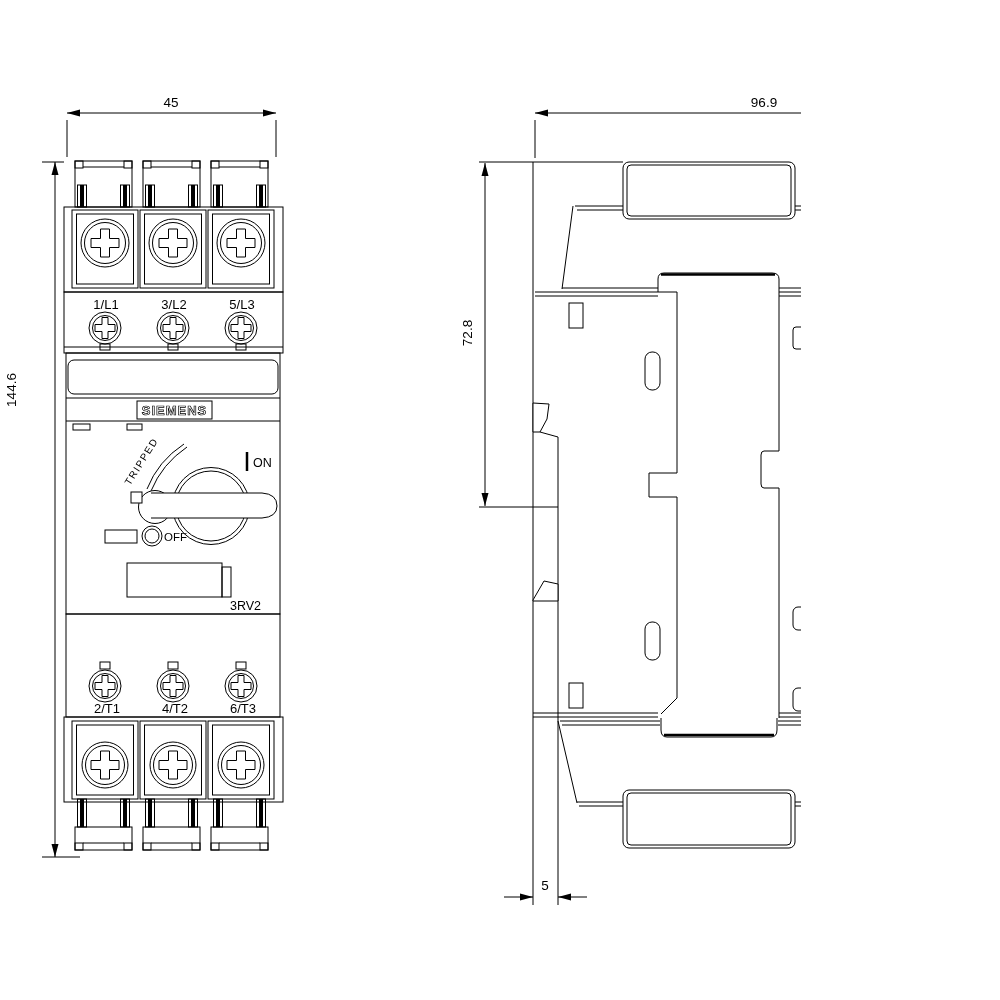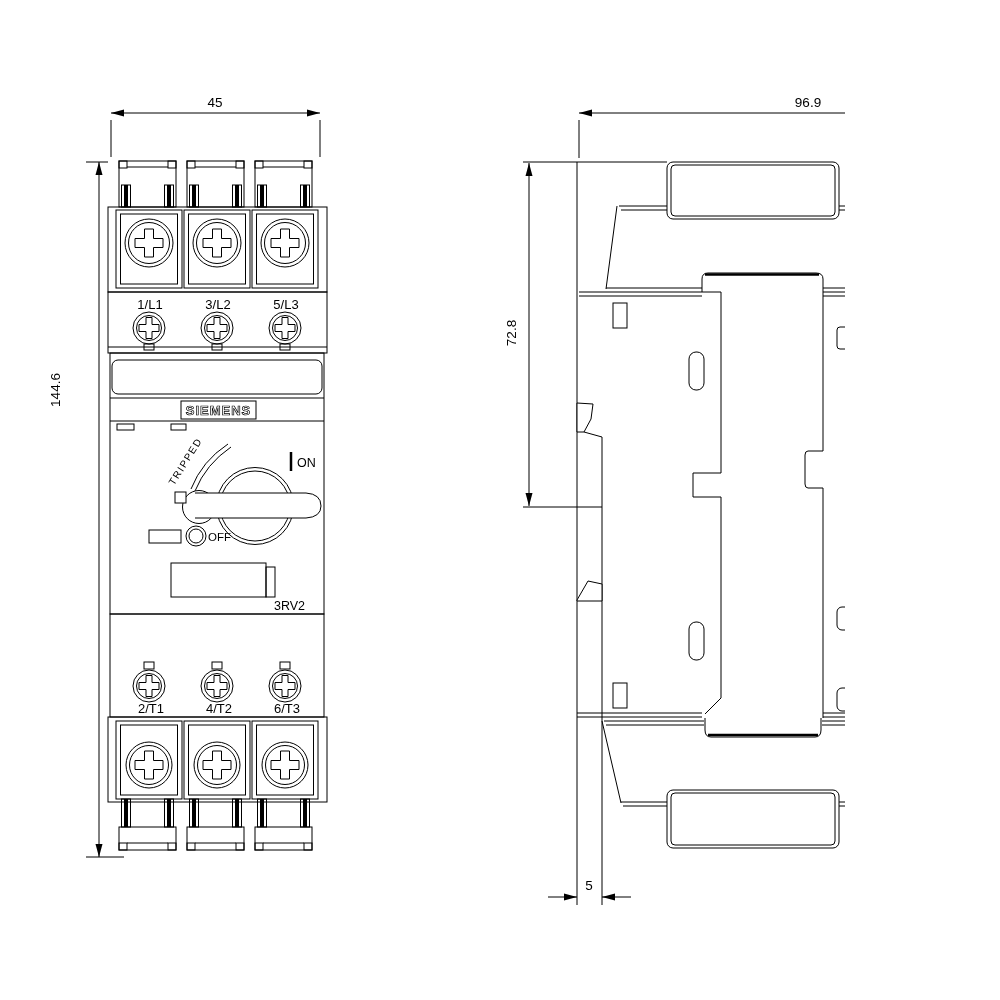--- a/index.html
+++ b/index.html
@@ -1,16 +1,16 @@
 <!DOCTYPE html>
 <html><head>
 <meta charset="utf-8">
 <style>
   html,body{margin:0;padding:0;background:#ffffff;}
-  #stage{width:801px;height:1000px;position:relative;background:#ffffff;overflow:hidden;margin-left:44px;}
+  #stage{width:801px;height:1000px;position:relative;background:#ffffff;overflow:hidden;}
   svg{display:block;}
   .ln{stroke:#000;stroke-width:1;fill:none;}
   .ln2{stroke:#000;stroke-width:1;fill:#fff;}
   .thick{stroke:#000;stroke-width:2.6;fill:none;}
   .blk{fill:#000;stroke:none;}
   .dimtxt{font-family:"Liberation Sans",sans-serif;font-size:13.5px;fill:#000;}
   .lbltxt{font-family:"Liberation Sans",sans-serif;font-size:13px;fill:#000;}
   .smalltxt{font-family:"Liberation Sans",sans-serif;font-size:11.5px;fill:#000;}
   .brandtxt{font-family:"Liberation Sans",sans-serif;font-size:13px;font-weight:bold;fill:#fff;stroke:#000;stroke-width:0.7;letter-spacing:1px;}
   .triptxt{font-family:"Liberation Sans",sans-serif;font-size:10px;fill:#000;letter-spacing:1.5px;}

